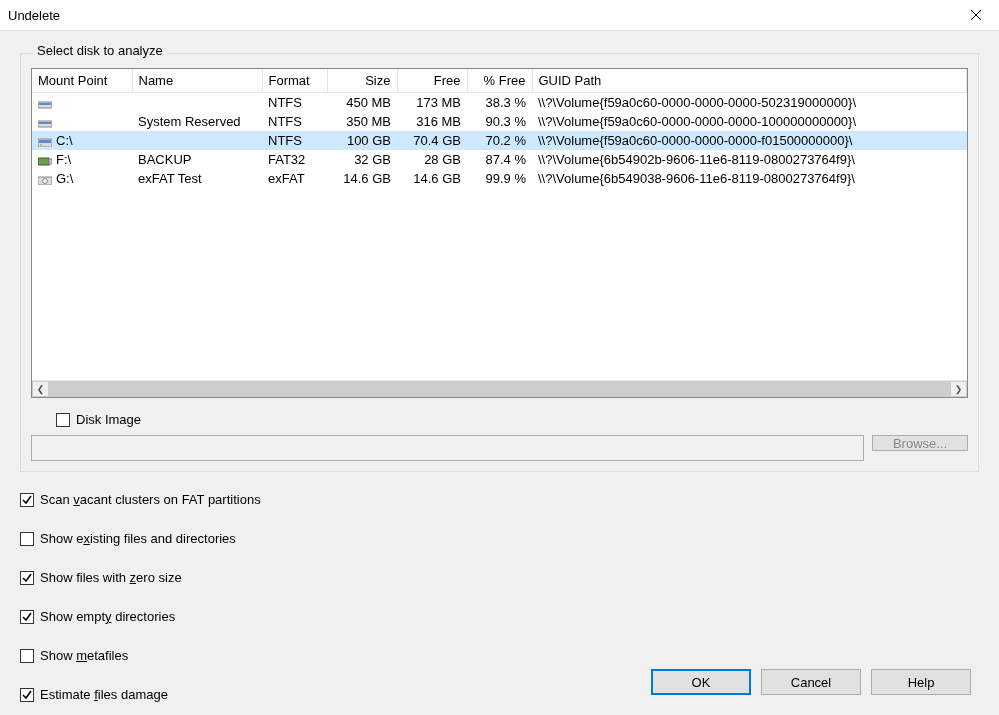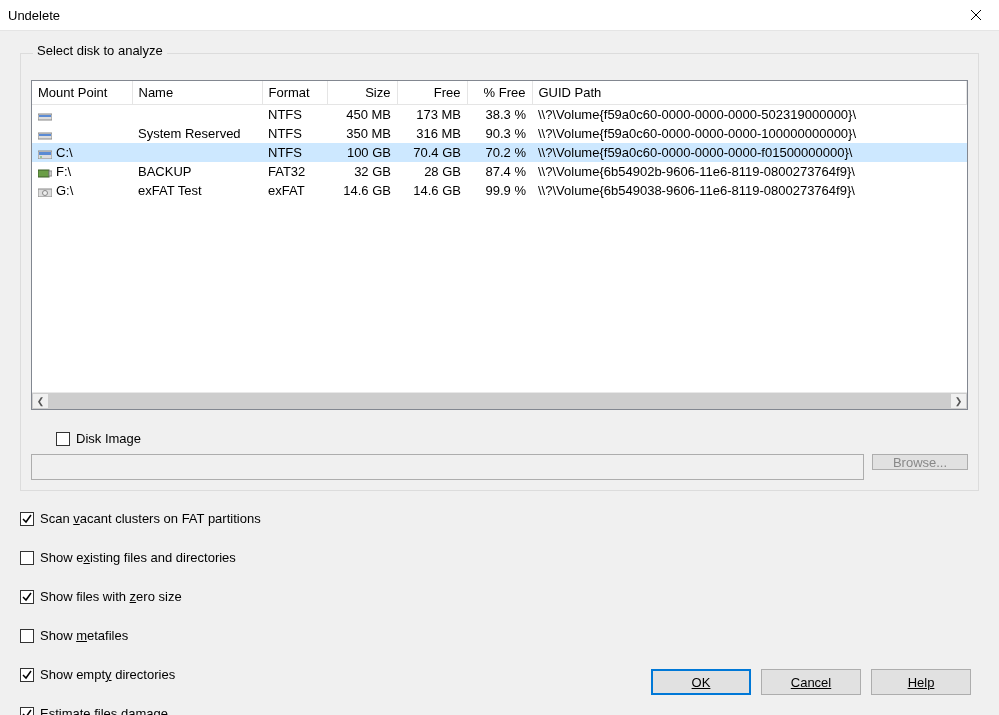--- a/index.html
+++ b/index.html
@@ -51,21 +51,20 @@
     background: #f0f0f0;
     padding: 0 4px;
     font-size: 13px;
   }
   .listview-wrap {
     border: 1px solid #828790;
     background: #fff;
     height: 330px;
     display: flex;
     flex-direction: column;
-    margin-top: 12px;
   }
   .table-scroll {
     flex: 1;
     overflow: hidden;
     position: relative;
   }
   table {
     border-collapse: collapse;
     width: 100%;
     table-layout: fixed;
@@ -122,21 +121,21 @@
     background: #e8e8e8;
     position: relative;
   }
   .hscroll-thumb {
     position: absolute;
     left: 0; top: 0; bottom: 0;
     width: 100%;
     background: #cdcdcd;
   }
   .diskimg-row {
-    margin-top: 21px;
+    margin-top: 14px;
     display: flex;
     align-items: center;
     gap: 6px;
     padding-left: 25px;
   }
   .browse-row {
     margin-top: 8px;
     display: flex;
     gap: 8px;
     align-items: stretch;
@@ -184,21 +183,20 @@
   }
   .cbox.checked svg { display: block; }
   .cbox svg { display: none; width: 10px; height: 10px; }
   .under { text-decoration: underline; }
   .footer-btns {
     position: absolute;
     right: 28px;
     bottom: 20px;
     display: flex;
     gap: 10px;
-    text-decoration: underline;
   }
   .footer-btns .btn { min-width: 100px; height: 26px; }
   .btn.default {
     border: 2px solid #0078d7;
     background: #e1e1e1;
   }
 </style>
 </head>
 <body>
 
@@ -366,32 +364,32 @@
       </div>
       <div class="cb-row">
         <span class="cbox checked">
           <svg viewBox="0 0 10 10">
             <path d="M1 5 L4 8 L9 1" stroke="#000" stroke-width="1.5" fill="none"></path>
           </svg>
         </span>
         <span>Show files with <span class="under">z</span>ero size</span>
       </div>
       <div class="cb-row">
-        <span class="cbox"></span>
-        <span>Show <span class="under">m</span>etafiles</span>
-      </div>
-      <div class="cb-row">
         <span class="cbox checked">
           <svg viewBox="0 0 10 10">
             <path d="M1 5 L4 8 L9 1" stroke="#000" stroke-width="1.5" fill="none"></path>
           </svg>
         </span>
         <span>Show empt<span class="under">y</span> directories</span>
       </div>
       <div class="cb-row">
+        <span class="cbox"></span>
+        <span>Show <span class="under">m</span>etafiles</span>
+      </div>
+      <div class="cb-row">
         <span class="cbox checked">
           <svg viewBox="0 0 10 10">
             <path d="M1 5 L4 8 L9 1" stroke="#000" stroke-width="1.5" fill="none"></path>
           </svg>
         </span>
         <span>Estimate <span class="under">f</span>iles damage</span>
       </div>
     </div>
 
   <div class="footer-btns">

